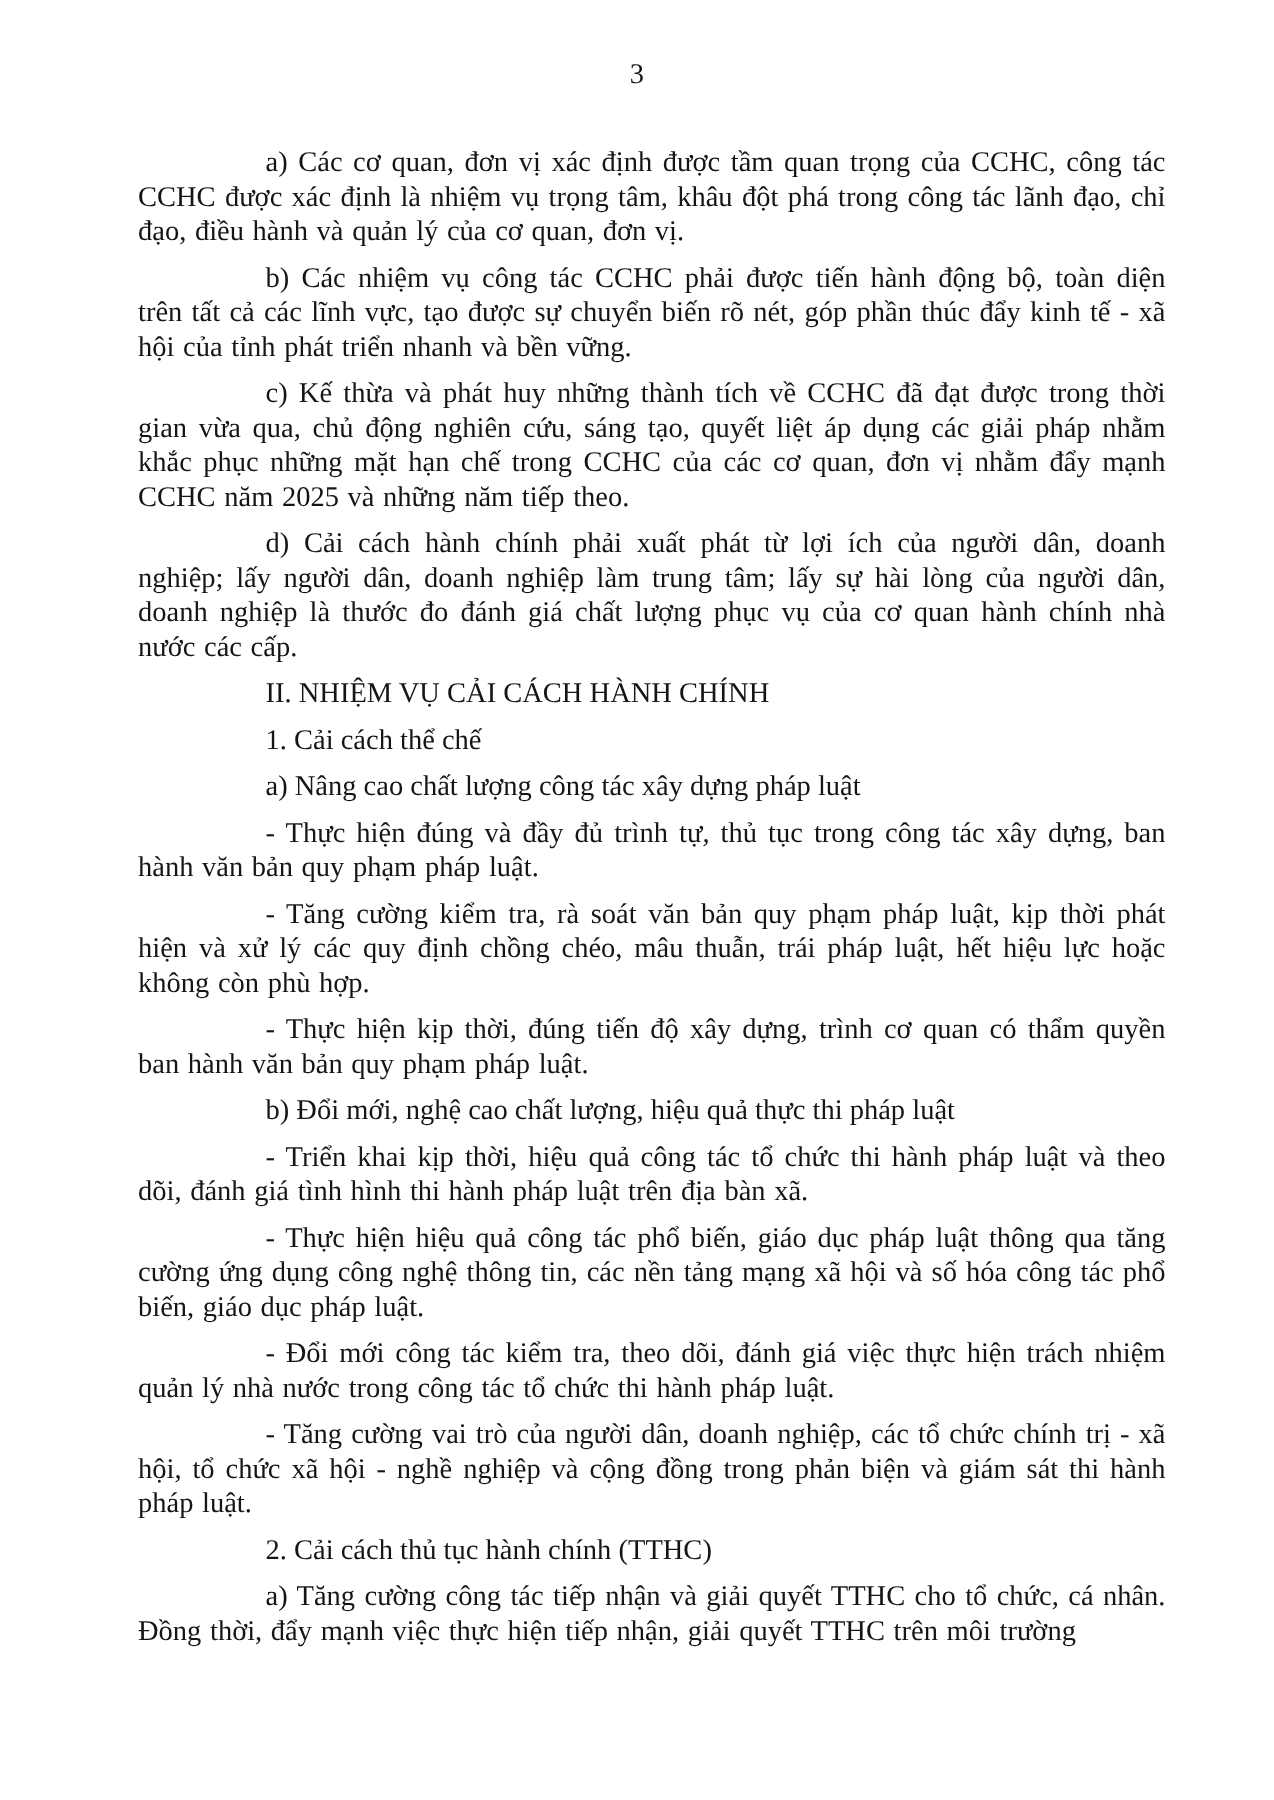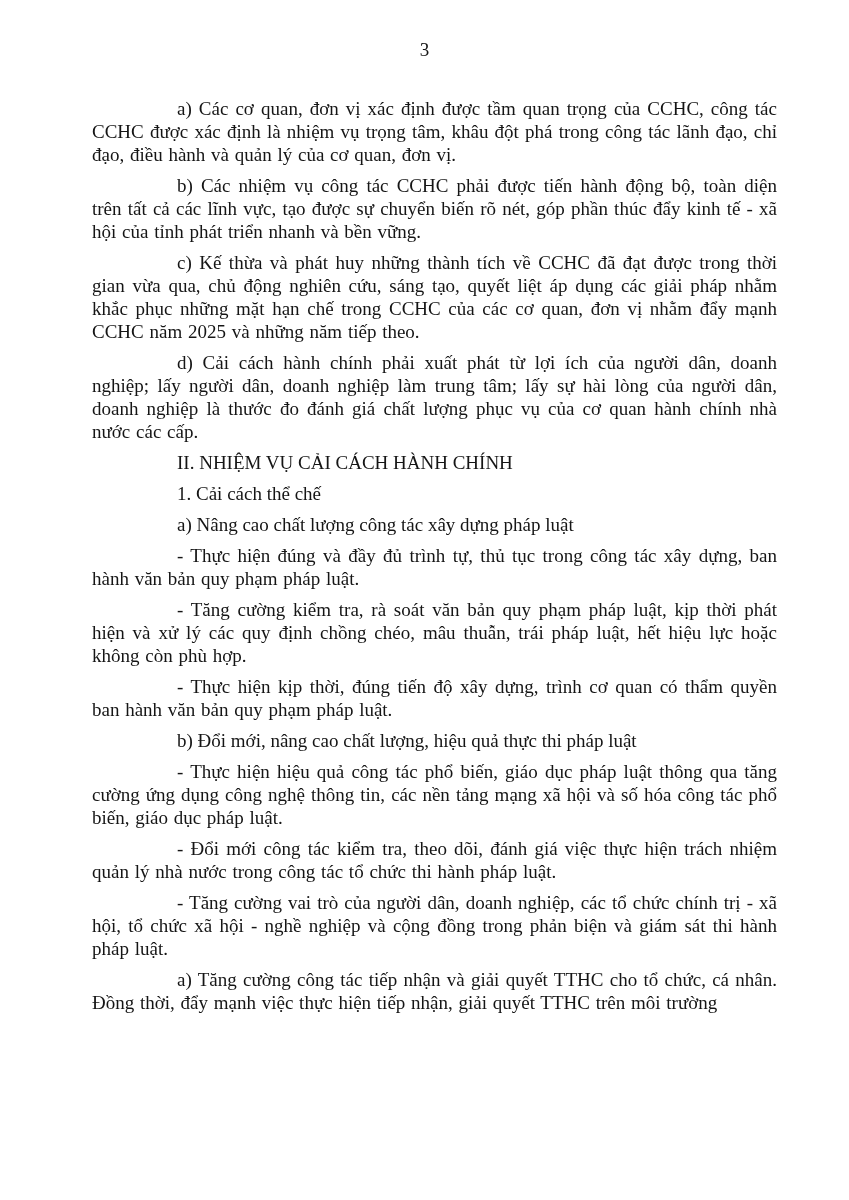--- a/index.html
+++ b/index.html
@@ -52,19 +52,21 @@
       <p class="block body">a) Các cơ quan, đơn vị xác định được tầm quan trọng của CCHC, công tác CCHC được xác định là nhiệm vụ trọng tâm, khâu đột phá trong công tác lãnh đạo, chỉ đạo, điều hành và quản lý của cơ quan, đơn vị.</p>
       <p class="block body">b) Các nhiệm vụ công tác CCHC phải được tiến hành động bộ, toàn diện trên tất cả các lĩnh vực, tạo được sự chuyển biến rõ nét, góp phần thúc đẩy kinh tế - xã hội của tỉnh phát triển nhanh và bền vững.</p>
       <p class="block body">c) Kế thừa và phát huy những thành tích về CCHC đã đạt được trong thời gian vừa qua, chủ động nghiên cứu, sáng tạo, quyết liệt áp dụng các giải pháp nhằm khắc phục những mặt hạn chế trong CCHC của các cơ quan, đơn vị nhằm đẩy mạnh CCHC năm 2025 và những năm tiếp theo.</p>
       <p class="block body">d) Cải cách hành chính phải xuất phát từ lợi ích của người dân, doanh nghiệp; lấy người dân, doanh nghiệp làm trung tâm; lấy sự hài lòng của người dân, doanh nghiệp là thước đo đánh giá chất lượng phục vụ của cơ quan hành chính nhà nước các cấp.</p>
       <p class="block heading">II. NHIỆM VỤ CẢI CÁCH HÀNH CHÍNH</p>
       <p class="block heading">1. Cải cách thể chế</p>
       <p class="block heading">a) Nâng cao chất lượng công tác xây dựng pháp luật</p>
       <p class="block body">- Thực hiện đúng và đầy đủ trình tự, thủ tục trong công tác xây dựng, ban hành văn bản quy phạm pháp luật.</p>
       <p class="block body">- Tăng cường kiểm tra, rà soát văn bản quy phạm pháp luật, kịp thời phát hiện và xử lý các quy định chồng chéo, mâu thuẫn, trái pháp luật, hết hiệu lực hoặc không còn phù hợp.</p>
       <p class="block body">- Thực hiện kịp thời, đúng tiến độ xây dựng, trình cơ quan có thẩm quyền ban hành văn bản quy phạm pháp luật.</p>
-      <p class="block heading">b) Đổi mới, nâng cao chất lượng, hiệu quả thực thi pháp luật</p>
+      <p class="block heading">b) Đổi mới, nghệ cao chất lượng, hiệu quả thực thi pháp luật</p>
+      <p class="block body">- Triển khai kịp thời, hiệu quả công tác tổ chức thi hành pháp luật và theo dõi, đánh giá tình hình thi hành pháp luật trên địa bàn xã.</p>
       <p class="block body">- Thực hiện hiệu quả công tác phổ biến, giáo dục pháp luật thông qua tăng cường ứng dụng công nghệ thông tin, các nền tảng mạng xã hội và số hóa công tác phổ biến, giáo dục pháp luật.</p>
       <p class="block body">- Đổi mới công tác kiểm tra, theo dõi, đánh giá việc thực hiện trách nhiệm quản lý nhà nước trong công tác tổ chức thi hành pháp luật.</p>
       <p class="block body">- Tăng cường vai trò của người dân, doanh nghiệp, các tổ chức chính trị - xã hội, tổ chức xã hội - nghề nghiệp và cộng đồng trong phản biện và giám sát thi hành pháp luật.</p>
+      <p class="block heading">2. Cải cách thủ tục hành chính (TTHC)</p>
       <p class="block body">a) Tăng cường công tác tiếp nhận và giải quyết TTHC cho tổ chức, cá nhân. Đồng thời, đẩy mạnh việc thực hiện tiếp nhận, giải quyết TTHC trên môi trường</p>
     </div>
 </div>
 
 </body></html>

